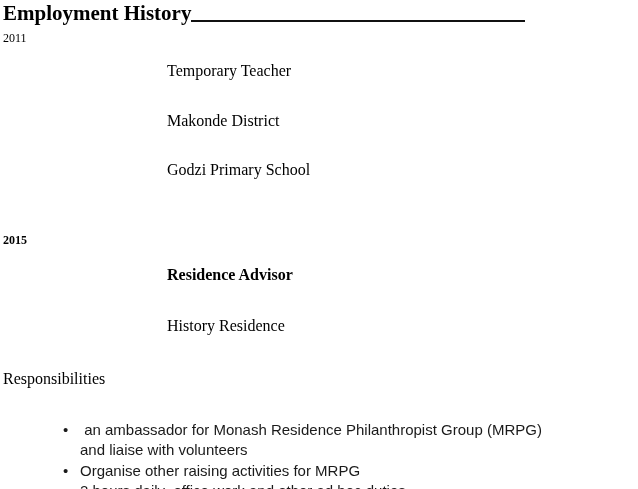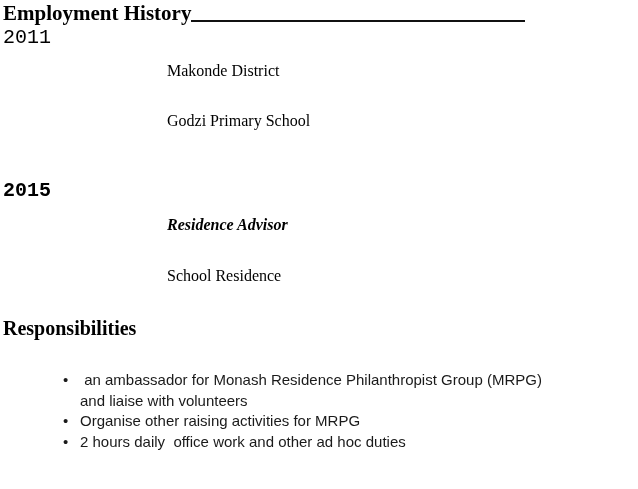--- a/index.html
+++ b/index.html
@@ -10,29 +10,29 @@
   }
   
   .heading-row{display:flex;align-items:flex-end;}
   .heading-row .title{
     margin:0;font-size:21px;line-height:23px;font-weight:bold;white-space:nowrap;
   }
   .heading-underline{flex:1;border-bottom:2px solid #111;margin-right:31px;margin-bottom:3px;}
 
   
   .job{display:flex;}
-  .job .date{width:164px;flex:none;font-size:20px;line-height:16.5px;font-family:Liberation Mono, monospace;}
+  .job .date{width:164px;flex:none;font-size:12px;line-height:16.5px;}
   .job .lines{font-size:16px;line-height:16.5px;white-space:pre;}
   .job-2011{margin-top:5px;}
   .job-2015{margin-top:20px;}
   .job-2015 .date{font-weight:bold;line-height:17px;}
   .job-2015 .lines{line-height:17px;}
-  .job-2015 .job-title{font-weight:bold;font-style:italic;}
+  .job-2015 .job-title{font-weight:bold;}
 
-  .subhead{font-size:20px;font-weight:bold;line-height:17px;}
+  .subhead{font-size:16px;font-weight:normal;line-height:17px;}
   .resp-head{margin-top:2px;}
 
   
   .resp-list{
     margin:33px 0 0 60px;
     font-family:"Liberation Sans", sans-serif;
     font-size:15px;line-height:20.5px;color:#1a1a1a;
   }
   .li{display:flex;}
   .bullet{flex:none;}
@@ -45,30 +45,31 @@
 <div class="page">
 
   <div class="heading-row">
     <div class="title">Employment History</div>
     <div class="heading-underline"></div>
   </div>
 
   <div class="job job-2011">
     <div class="date">2011</div>
     <div class="lines">
+      <div>Temporary Teacher</div>
       <div>Makonde District</div>
       <div>Godzi Primary School</div>
     </div>
   </div>
 
   <div class="job job-2015">
     <div class="date">2015</div>
     <div class="lines">
       <div class="job-title">Residence Advisor</div>
-      <div>School Residence</div>
+      <div>History Residence</div>
     </div>
   </div>
 
   <div class="subhead resp-head">Responsibilities</div>
   <div class="resp-list">
     <div class="li">
       <span class="bullet">•</span>
       <span class="txt"> an ambassador for Monash Residence Philanthropist Group (MRPG) and liaise with volunteers</span>
     </div>
     <div class="li">

